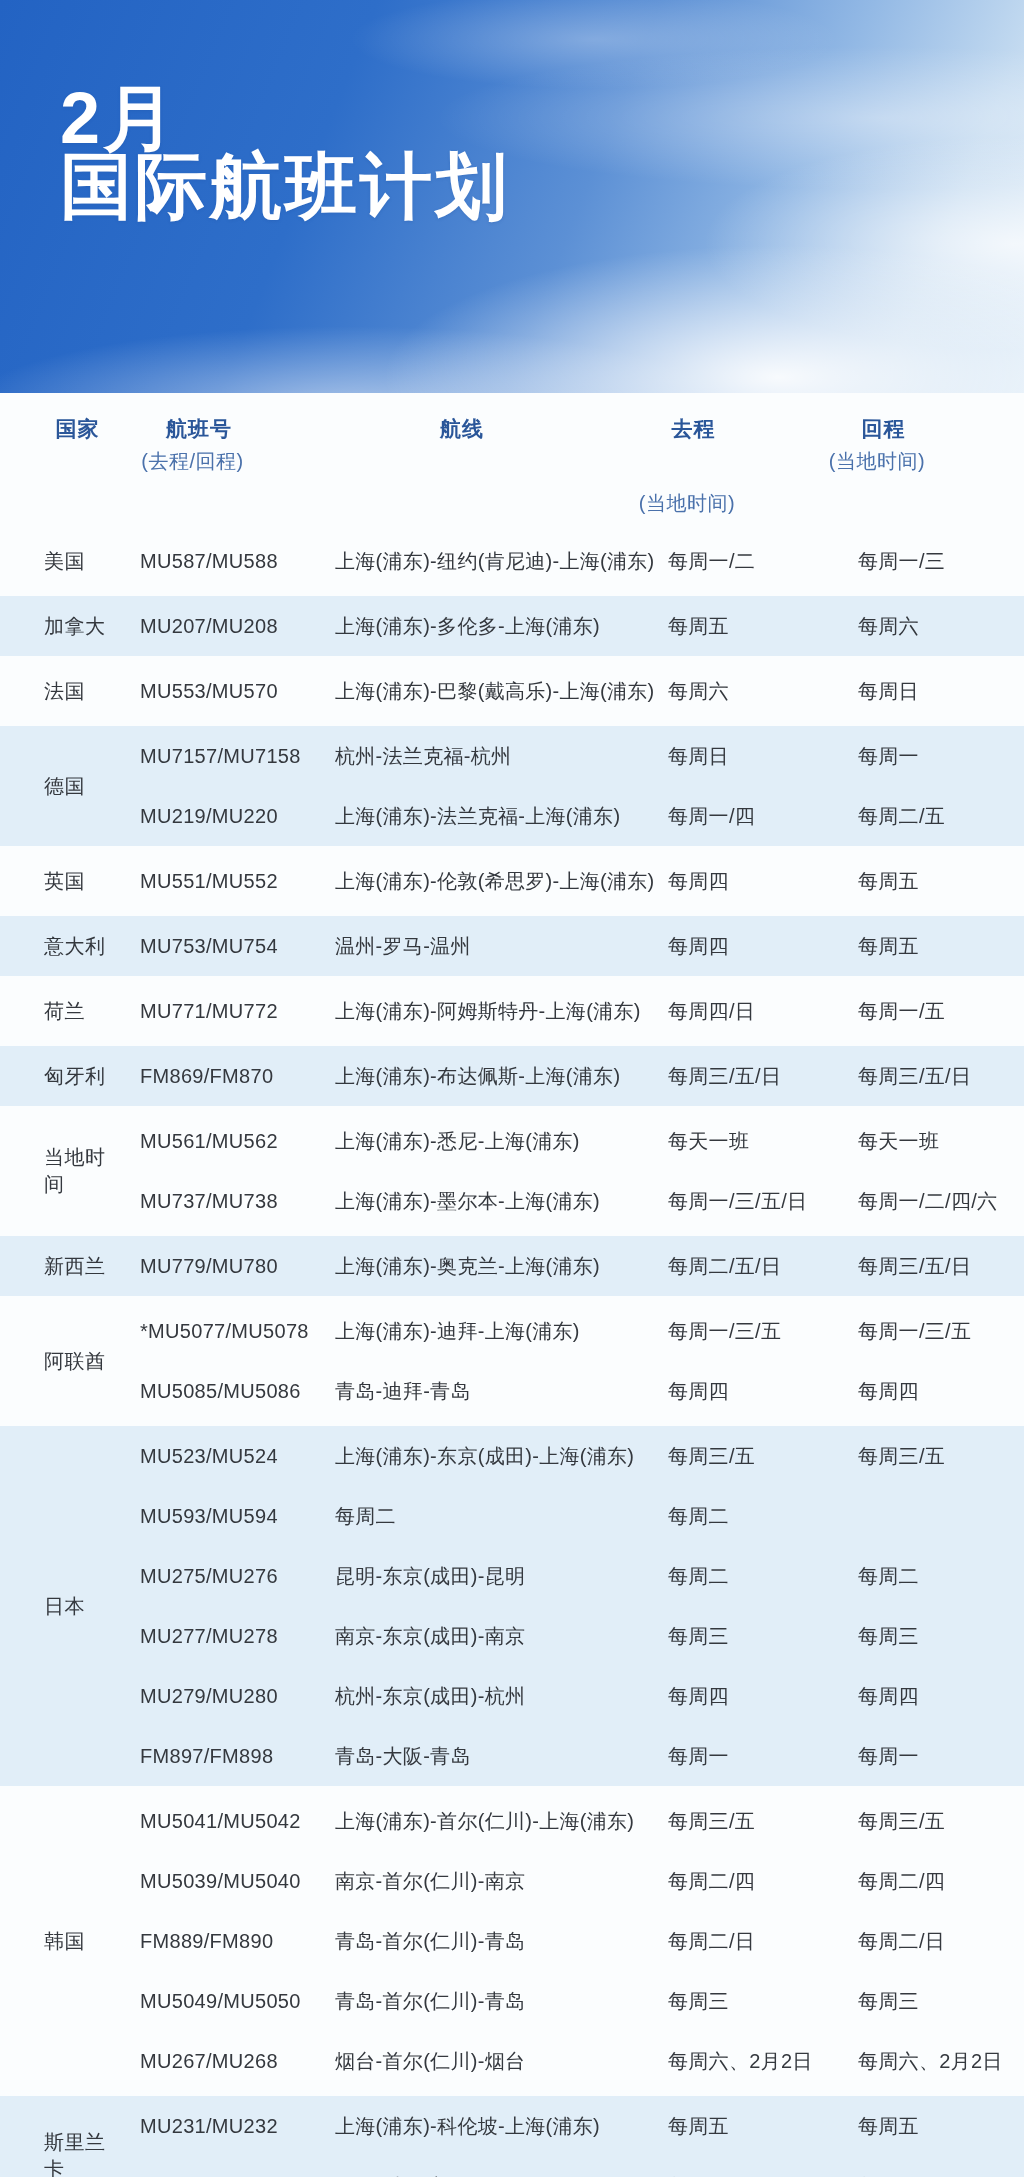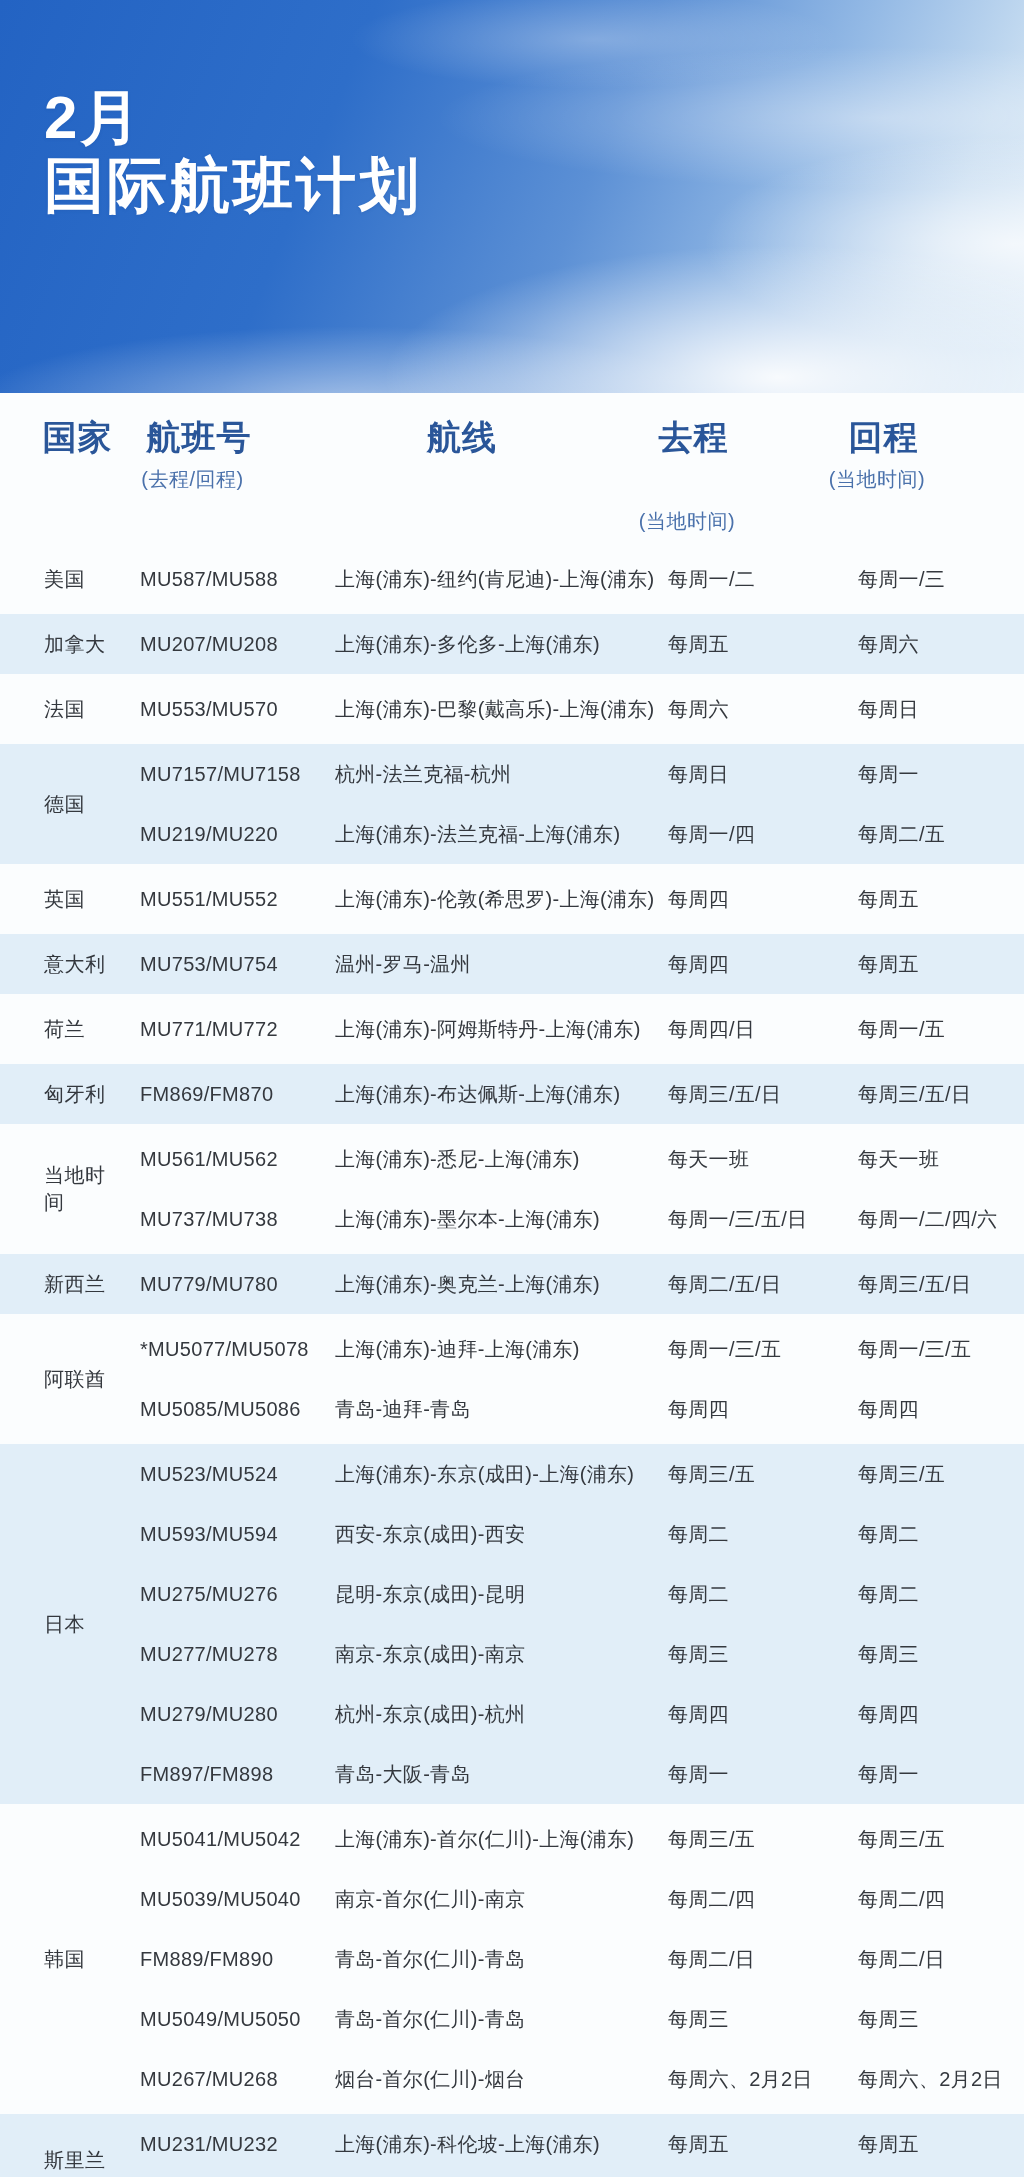--- a/index.html
+++ b/index.html
@@ -23,45 +23,45 @@
     background:
       radial-gradient(55% 48% at 76% 96%, rgba(255,255,255,0.92) 0%, rgba(255,255,255,0) 70%),
       radial-gradient(42% 38% at 99% 62%, rgba(255,255,255,0.75) 0%, rgba(255,255,255,0) 72%),
       radial-gradient(62% 26% at 86% 30%, rgba(255,255,255,0.38) 0%, rgba(255,255,255,0) 70%),
       radial-gradient(34% 18% at 58% 10%, rgba(255,255,255,0.28) 0%, rgba(255,255,255,0) 70%),
       radial-gradient(50% 28% at 34% 104%, rgba(255,255,255,0.55) 0%, rgba(255,255,255,0) 75%),
       linear-gradient(112deg, var(--sky-deep, #2363c3) 0%, #2e6ec9 32%, #5c90d5 56%, #93b9e5 74%, #c3daf0 88%, #ddebf7 100%);
   }
   .hero-title {
     position: absolute;
-    left: 44px;
+    left: 60px;
     top: 84px;
     color: var(--title-text, #ffffff);
-    font-size: 60px;
+    font-size: 72px;
     line-height: 68px;
     font-weight: 800;
     letter-spacing: 3px;
     text-shadow: 0 1px 3px rgba(30,80,160,0.25);
   }
   .hero-title span { display: block; }
 
   
   .table-header {
     display: grid;
     grid-template-columns: 110px 195px 333px 190px 196px;
     padding: 22px 0 14px 0;
   }
   .th {
     display: flex;
     flex-direction: column;
     align-items: center;
     white-space: nowrap;
   }
   .th .main {
-    font-size: 34px;
+    font-size: 21px;
     font-weight: 700;
     color: var(--header-text, #2a5699);
     letter-spacing: 1px;
     margin-left: 13px;
   }
   .th .sub {
     font-size: 20px;
     font-weight: 500;
     color: var(--header-sub-text, #4a71ab);
     margin-top: 5px;
@@ -286,21 +286,20 @@
     <div class="country-cell">日本</div>
     <div class="rows">
           <div class="flight-row">
     <div class="cell">MU523/MU524</div>
     <div class="cell">上海(浦东)-东京(成田)-上海(浦东)</div>
     <div class="cell">每周三/五</div>
     <div class="cell">每周三/五</div>
   </div>
           <div class="flight-row">
     <div class="cell">MU593/MU594</div>
-    <div class="cell">西安-东京(成田)-西安</div>
     <div class="cell">每周二</div>
     <div class="cell">每周二</div>
   </div>
           <div class="flight-row">
     <div class="cell">MU275/MU276</div>
     <div class="cell">昆明-东京(成田)-昆明</div>
     <div class="cell">每周二</div>
     <div class="cell">每周二</div>
   </div>
           <div class="flight-row">

